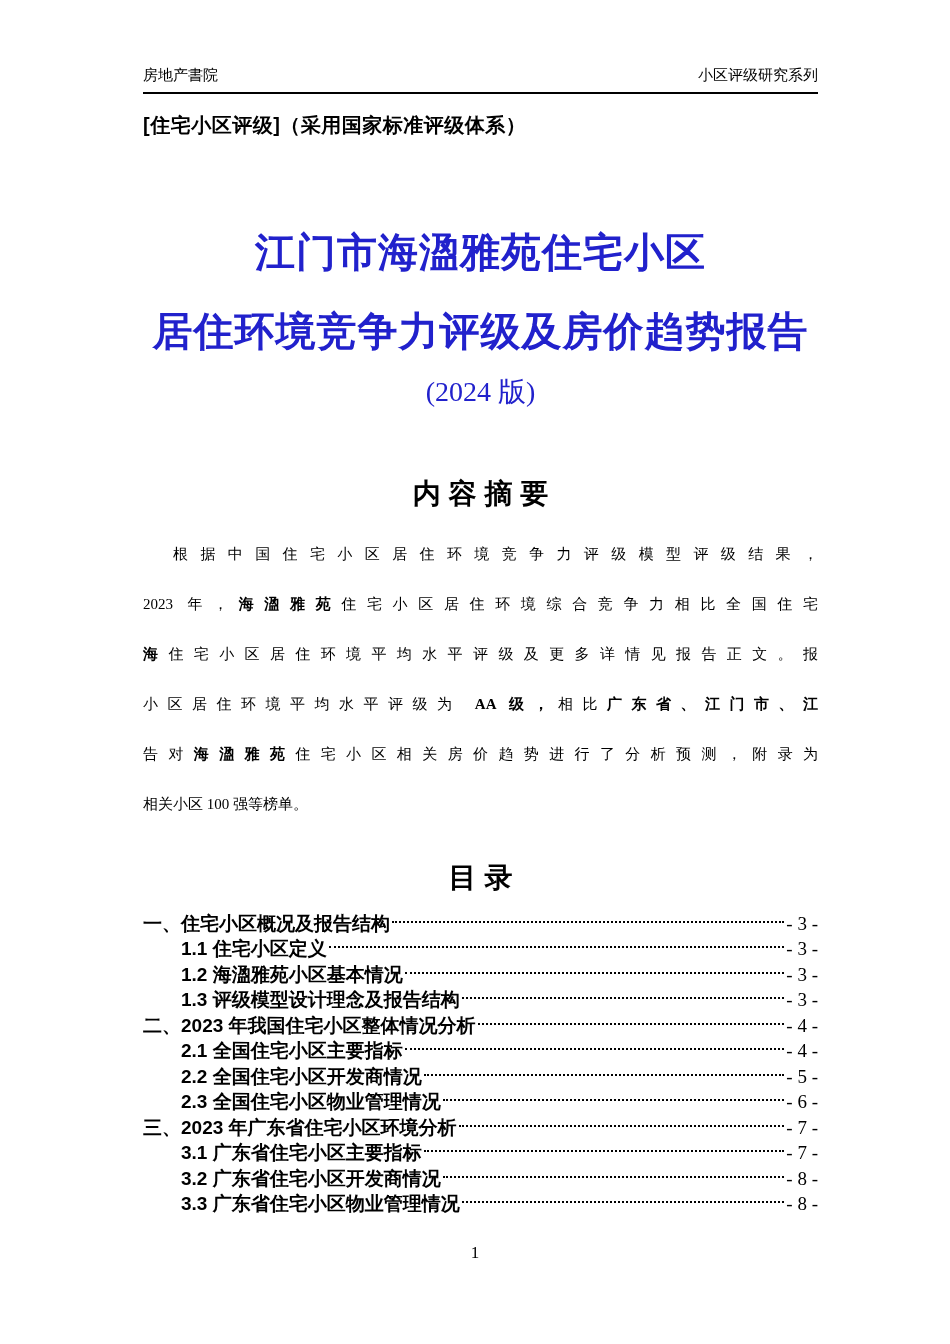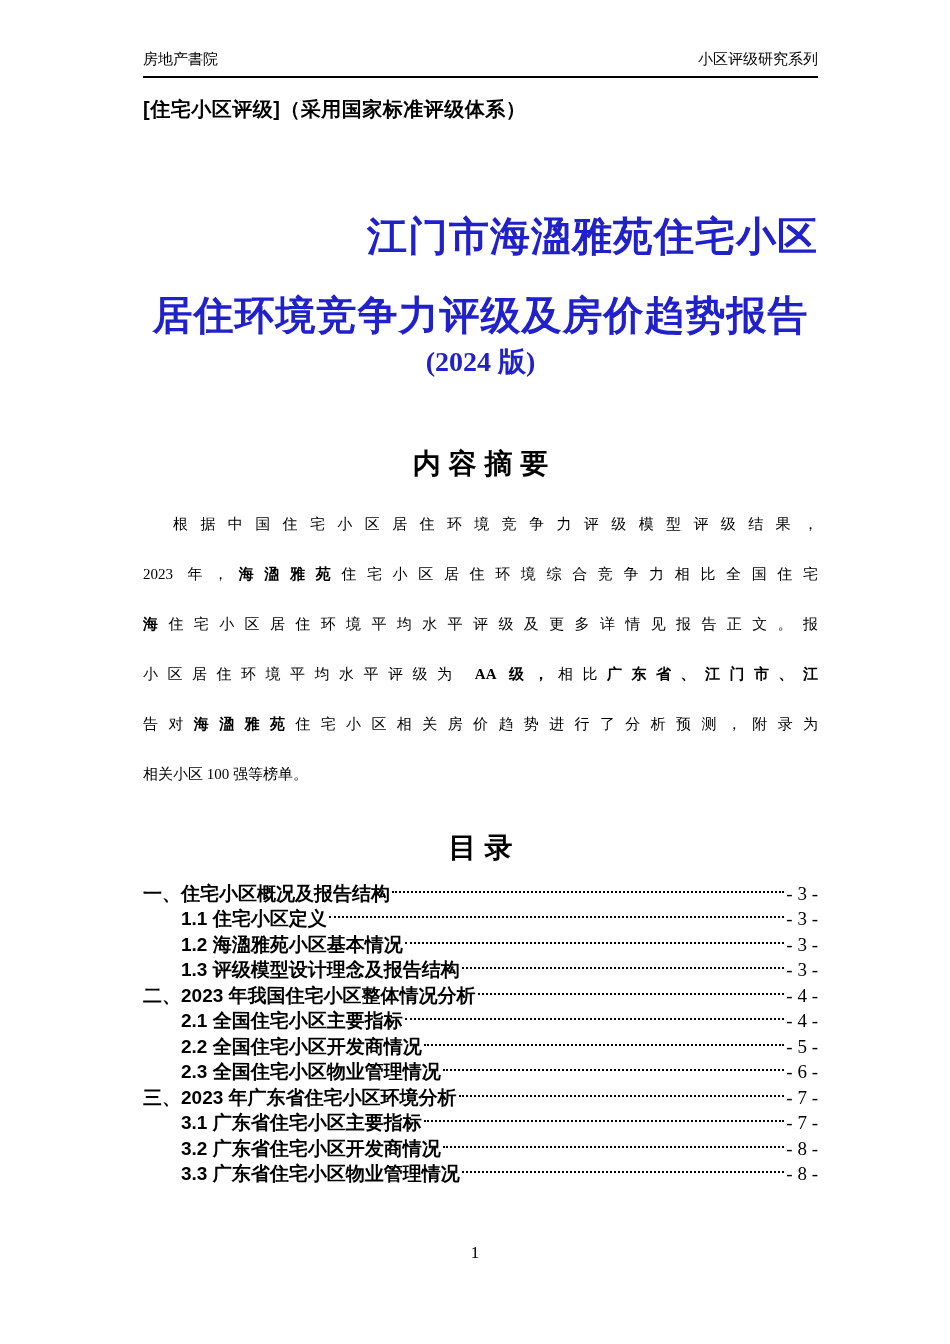--- a/index.html
+++ b/index.html
@@ -14,56 +14,56 @@
     color:#000000;
   }
   .content {
     padding:0 132px 0 143px;
   }
   
   .header {
     display:flex;
     justify-content:space-between;
     align-items:flex-end;
-    padding-top:50px;
+    padding-top:66px;
     padding-bottom:7px;
     border-bottom:2px solid #000000;
     font-family:"Liberation Sans","DejaVu Sans",sans-serif;
     font-size:15px;
   }
   
   .classification {
     margin-top:18px;
     font-family:"Liberation Sans","DejaVu Sans",sans-serif;
     font-weight:bold;
     font-size:20px;
     letter-spacing:0.5px;
   }
   
   .title-line1 {
     margin-top:86px;
-    text-align:right;
+    text-align:center;
     font-size:40px;
     font-weight:bold;
     color:var(--title-blue,#2121cc);
     letter-spacing:1px;
   }
   .title-line2 {
     margin-top:24px;
     text-align:center;
     font-size:40px;
     font-weight:bold;
     color:var(--title-blue,#2121cc);
     letter-spacing:1px;
   }
   .edition {
-    margin-top:0;
+    margin-top:14px;
     text-align:center;
     font-size:28px;
-    font-weight:bold;
+    font-weight:normal;
     color:var(--title-blue,#2121cc);
   }
   
   .abstract-heading {
     margin-top:64px;
     text-align:center;
     font-family:"Liberation Sans","DejaVu Sans",sans-serif;
     font-weight:bold;
     font-size:28px;
   }

